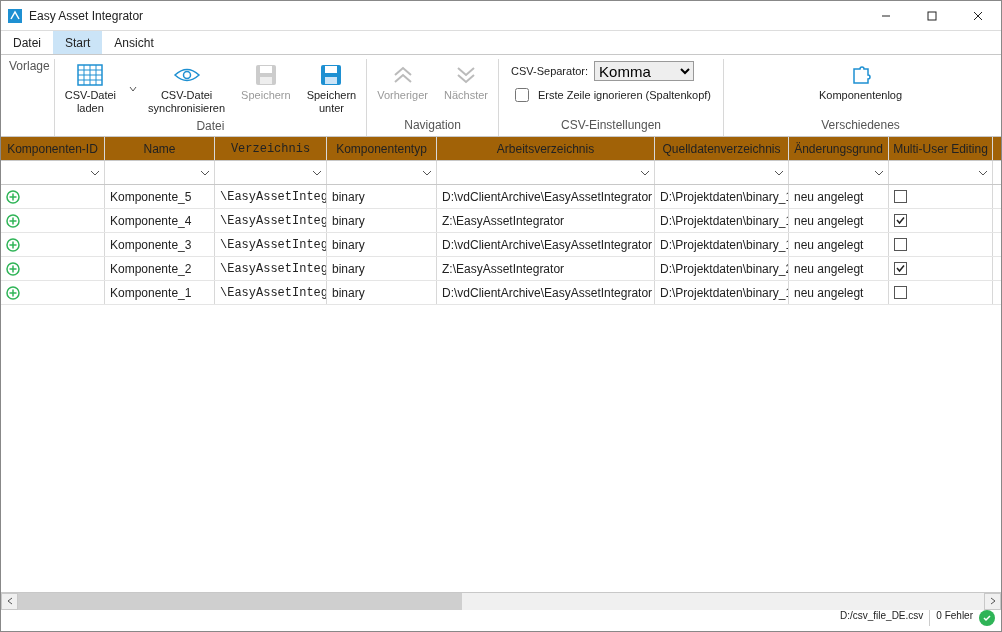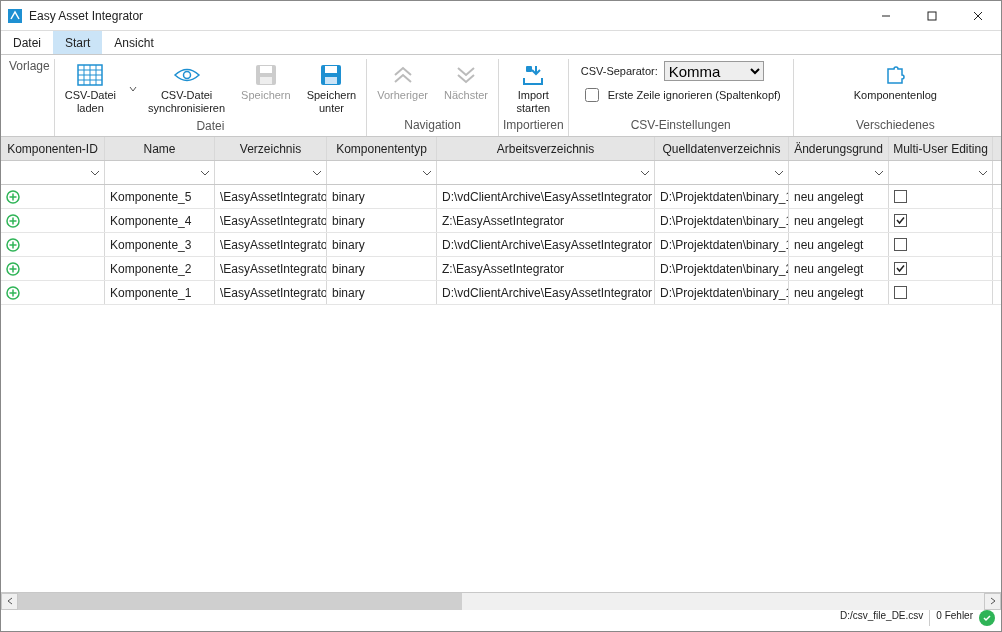--- a/index.html
+++ b/index.html
@@ -26,31 +26,31 @@
   .ribbon-btn .btn-label { font-size: 11px; line-height: 13px; max-width: 110px; white-space: pre-line; }
   .ribbon-btn.disabled { color: #999; }
   .split-arrow { width: 12px; display:flex; align-items:center; justify-content:center; height:60px; border-left:1px solid transparent; }
   .csv-settings { display:flex; flex-direction:column; gap:4px; padding: 2px 8px; font-size:11px; }
   .csv-settings .row { display:flex; align-items:center; gap:6px; }
   .csv-settings select { font-size:15px; width:100px; height:20px; border:1px solid #999; background:#eee; }
   .csv-settings input[type=checkbox]{ width:14px; height:14px; }
   
   .table-area { flex: 1 1 auto; display:flex; flex-direction:column; overflow:hidden; }
   .grid-header, .filter-row, .data-row { display:flex; align-items:stretch; }
-  .grid-header { background:#e5e5e5; border-bottom:1px solid #c8c8c8; height:24px; }
+  .grid-header { background:#a16207; border-bottom:1px solid #c8c8c8; height:24px; }
   .filter-row { height:24px; border-bottom:1px solid #c8c8c8; background:#fff; }
   .col { border-right:1px solid #d8d8d8; padding:3px 5px; overflow:hidden; white-space:nowrap; text-overflow:ellipsis; display:flex; align-items:center; }
   .grid-header .col { justify-content:center; }
   .filter-row .col { justify-content:flex-end; padding:0 4px; }
   .data-rows { flex:1 1 auto; overflow:hidden; background:#fff; }
   .data-row { height:24px; border-bottom:1px solid #e5e5e5; }
   .data-row .col { justify-content:flex-start; }
   .col.c0 { width:104px; }
   .col.c1 { width:110px; }
-  .col.c2 { width:112px; }
+  .col.c2 { width:112px;font-family:Liberation Mono, monospace; }
   .col.c3 { width:110px; }
   .col.c4 { width:218px; }
   .col.c5 { width:134px; }
   .col.c6 { width:100px; }
   .col.c7 { width:104px; }
   .add-icon { width:14px; height:14px; flex:0 0 auto; }
   .checkbox-cell { justify-content:flex-start; }
   .checkbox-square { width:13px; height:13px; border:1px solid #555; display:flex; align-items:center; justify-content:center; background:#fff; }
   .filter-chevron { width:10px; height:10px; }
   
@@ -187,36 +187,20 @@
                 <path d="M3 2 L11 9 L19 2" fill="none" stroke="#bbb" stroke-width="2"></path>
                 <path d="M3 9 L11 16 L19 9" fill="none" stroke="#bbb" stroke-width="2"></path>
               </svg>
           </span>
           <span class="btn-label">Nächster</span>
         </div>
       </div>
       <div class="group-label">Navigation</div>
     </div>
 
-    <div class="ribbon-group">
-      <div class="group-items">
-        <div class="ribbon-btn">
-          <span class="icon-wrap">
-            <svg width="26" height="22" viewBox="0 0 26 22">
-                <path d="M4 14 L4 20 L22 20 L22 14" fill="none" stroke="#1e90d2" stroke-width="2"></path>
-                <path d="M16 2 L16 10 M12 6 L16 10 L20 6" fill="none" stroke="#1e90d2" stroke-width="2"></path>
-                <rect x="6" y="2" width="6" height="6" rx="1" fill="#1e90d2"></rect>
-              </svg>
-          </span>
-          <span class="btn-label">Import
-starten</span>
-        </div>
-      </div>
-      <div class="group-label">Importieren</div>
-    </div>
 
     <div class="ribbon-group">
       <div class="group-items">
         <div class="csv-settings">
           <div class="row">
             <span>CSV-Separator:</span>
             <select>
               <option>Komma</option>
             </select>
           </div>

